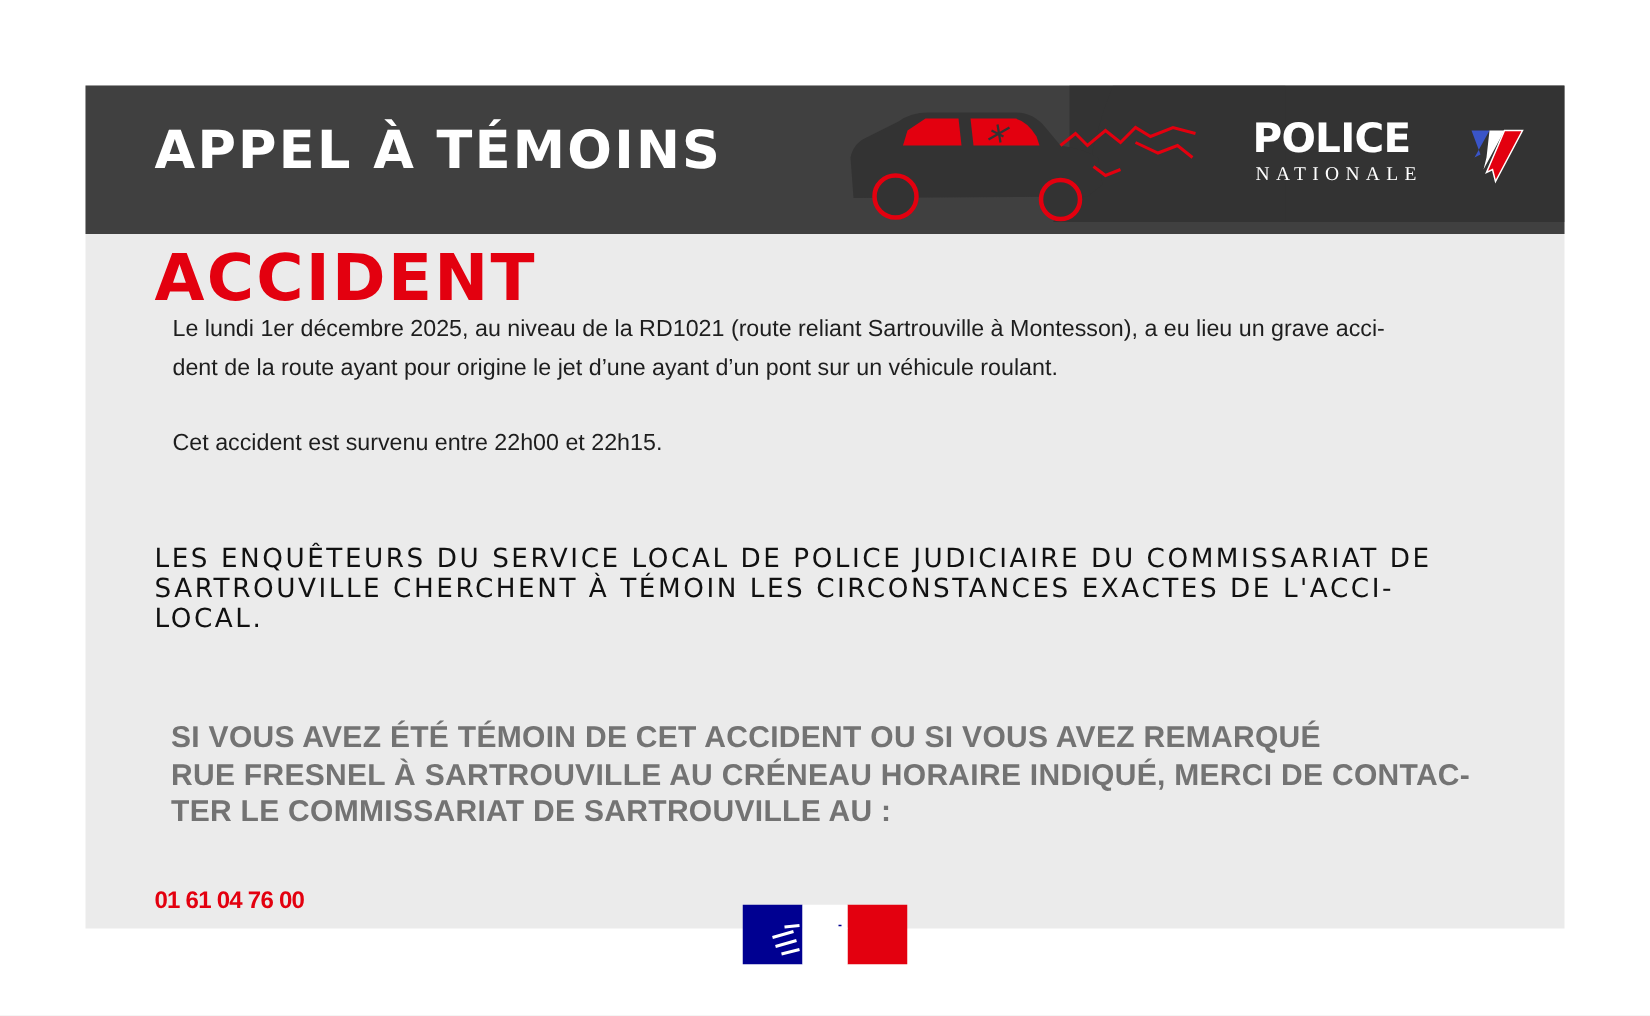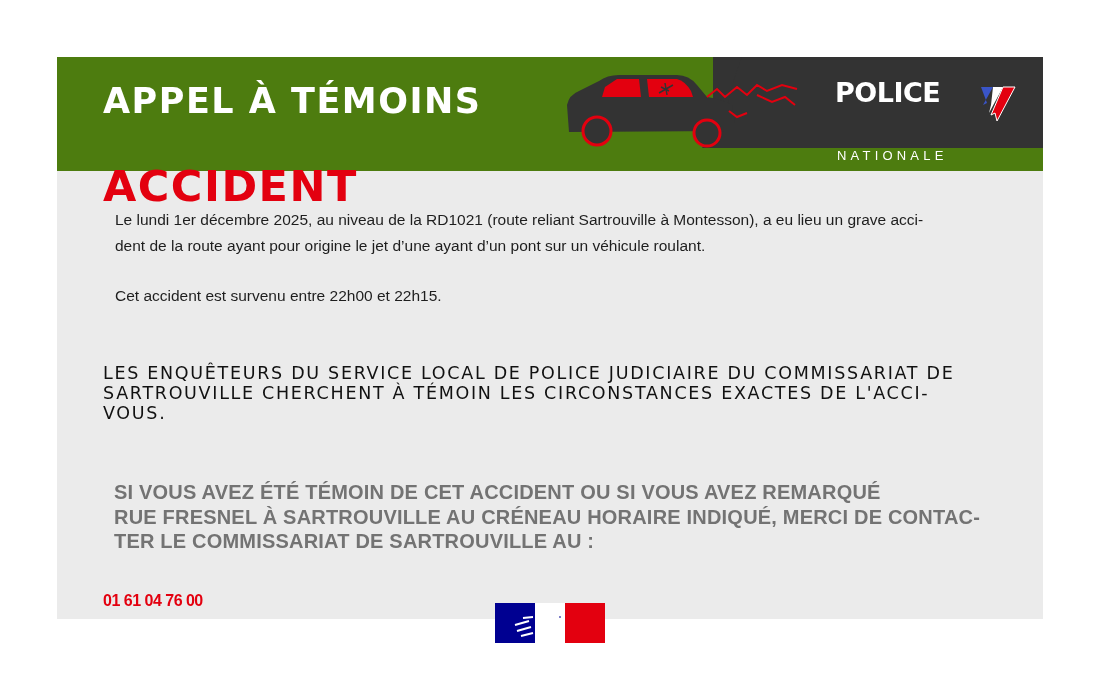--- a/index.html
+++ b/index.html
@@ -5,41 +5,41 @@
     html, body { margin: 0; padding: 0; }
     body {
       width: 1100px; height: 677px; background: #ffffff; position: relative; overflow: hidden;
       font-family: "Liberation Sans", "DejaVu Sans", sans-serif;
     }
     .poster {
       position: absolute; left: 57px; top: 57px; width: 986px; height: 562px;
       background: #ebebeb;
     }
     .header {
-      position: absolute; left: 0; top: 0; width: 986px; height: 114px;
-      background: #4d7c0f; overflow: hidden;
+      position: absolute; left: 0; top: 0; width: 986px; height: 99px;
+      background: #404040; overflow: hidden;
     }
     .header-dark {
       position: absolute; top: 0; right: 0; height: 91px; width: 330px;
       background: #333333;
     }
     .header-title {
       position: absolute; left: 46px; top: 24px; margin: 0;
       color: #ffffff; font-weight: bold; font-size: 35px; letter-spacing: 1.5px;
       font-family: "DejaVu Sans", sans-serif;
     }
     .car-illustration { position: absolute; left: 500px; top: 0; width: 300px; height: 91px; }
     .police-logo { position: absolute; left: 778px; top: 24px; width: 185px; height: 46px; }
     .police-word {
       position: absolute; left: 0; top: -4px; color: #ffffff;
       font-family: "DejaVu Sans", sans-serif; font-weight: bold; font-size: 27px; letter-spacing: -0.5px;
     }
     .nationale-word {
       position: absolute; left: 2px; top: 27px; color: #ffffff;
-      font-family: Liberation Sans, sans-serif; font-size: 13px; letter-spacing: 4.2px; margin-top: 40px;
+      font-family: Liberation Serif, serif; font-size: 13px; letter-spacing: 4.2px;
     }
     .tricolor-mark { position: absolute; left: 140px; top: 2px; width: 42px; height: 40px; }
 
     .section-title {
       position: absolute; left: 46px; top: 104px; margin: 0;
       color: #e3000f; font-weight: bold; font-size: 43px; letter-spacing: 1.5px;
       font-family: "DejaVu Sans", sans-serif;
     }
     .body-text {
       position: absolute; left: 46px; width: 900px; margin: 12px;
@@ -108,21 +108,21 @@
   <p class="body-text p1">
     <span class="line">Le lundi 1er décembre 2025, au niveau de la RD1021 (route reliant Sartrouville à Montesson), a eu lieu un grave acci-</span>
     <span class="line">dent de la route ayant pour origine le jet d’une ayant d’un pont sur un véhicule roulant.</span>
   </p>
 
   <p class="body-text p2">Cet accident est survenu entre 22h00 et 22h15.</p>
 
   <p class="investigators">
     <span class="line">LES ENQUÊTEURS DU SERVICE LOCAL DE POLICE JUDICIAIRE DU COMMISSARIAT DE</span>
     <span class="line">SARTROUVILLE CHERCHENT À TÉMOIN LES CIRCONSTANCES EXACTES DE L'ACCI-</span>
-    <span class="line">VOUS.</span>
+    <span class="line">LOCAL.</span>
   </p>
 
   <p class="appeal">
     <span class="line">SI VOUS AVEZ ÉTÉ TÉMOIN DE CET ACCIDENT OU SI VOUS AVEZ REMARQUÉ</span>
     <span class="line">RUE FRESNEL À SARTROUVILLE AU CRÉNEAU HORAIRE INDIQUÉ, MERCI DE CONTAC-</span>
     <span class="line">TER LE COMMISSARIAT DE SARTROUVILLE AU :</span>
   </p>
 
   <p class="phone">01 61 04 76 00</p>
 </div>

